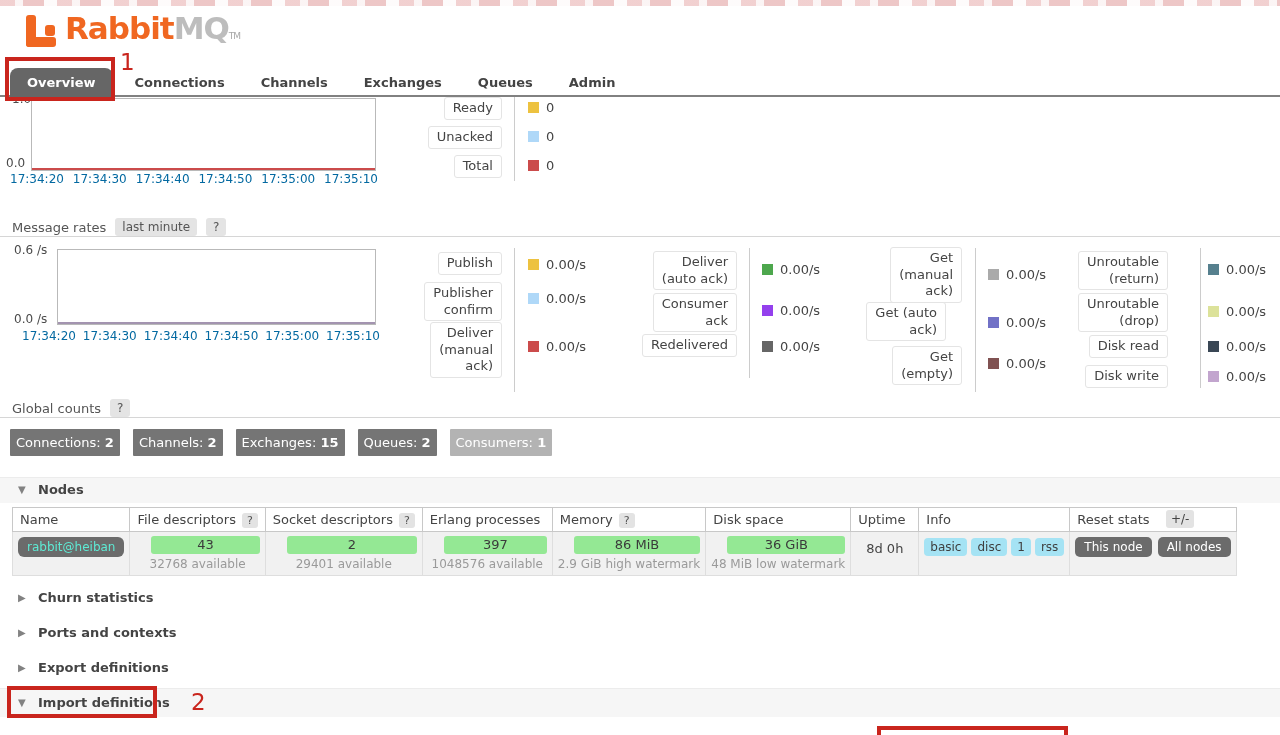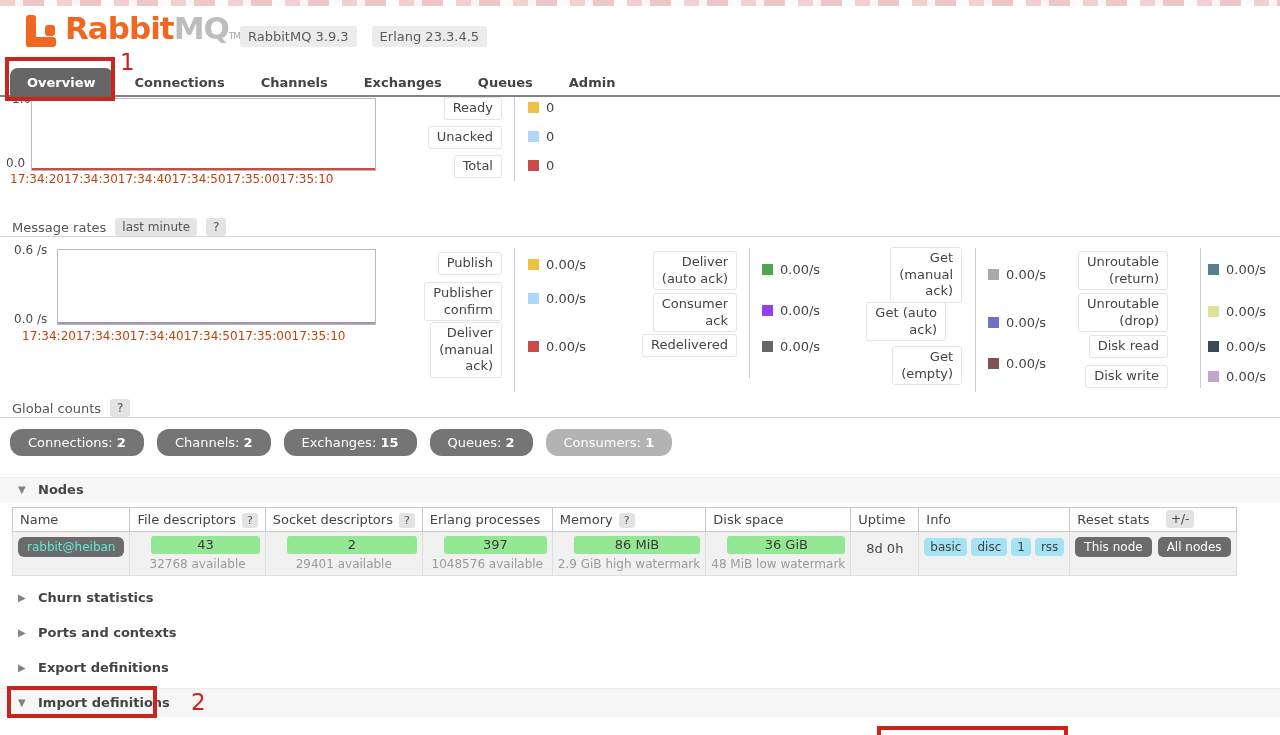--- a/index.html
+++ b/index.html
@@ -31,38 +31,38 @@
   .tab.active {
     background:#666; color:#fff; padding:0 17px; border-radius:8px 8px 0 0; margin-right:-14px;
   }
   
   .ann-box { position:absolute; border:4px solid #c9251d; background:transparent; z-index:20; }
   .ann-label { position:absolute; color:#c9251d; font-size:23px; line-height:24px; z-index:20; font-family:"DejaVu Sans",sans-serif; }
   
   .chart-ylabel { position:absolute; font-size:12px; color:#4a4a4a; }
   .chart-box { position:absolute; border:1px solid #b9b9b9; background:#fff; }
   .chart-baseline { position:absolute; left:0; right:0; bottom:0; height:2px; }
-  .xticks { position:absolute; display:flex; justify-content:flex-start; font-size:12px; color:#c2410c; white-space:nowrap; }
+  .xticks { position:absolute; display:flex; justify-content:space-between; font-size:12px; color:#0369a1; white-space:nowrap; }
   .v-divider { position:absolute; width:1px; background:#ccc; }
   
   .leg-label {
     position:absolute; background:#fff; border:1px solid #e4e4e4; border-radius:3px;
     padding:2px 8px; font-size:13px; color:#444; text-align:right; line-height:1.28;
     white-space:pre-line; cursor:pointer;
   }
   .leg-val { position:absolute; display:flex; align-items:center; gap:7px; font-size:13px; color:#444; }
   .swatch { width:11px; height:11px; display:inline-block; }
   
   .rule-head { position:absolute; display:flex; align-items:center; gap:9px; font-size:13px; color:#555; }
   .hbadge { background:#e4e4e4; color:#555; font-size:12px; padding:2px 7px; border-radius:3px; cursor:pointer; }
   .hrule { position:absolute; left:0; width:1280px; height:1px; background:#d6d6d6; }
   
   .gc-row { position:absolute; left:10px; top:429px; display:flex; gap:13px; }
   .gc-btn {
-    background:#757575; color:#fff; font-size:13px; padding:6px 18px; border-radius:12px;
+    background:#757575; color:#fff; font-size:13px; padding:6px 6px; border-radius:1px;
     white-space:nowrap; cursor:pointer;
   }
   .gc-btn b { font-weight:bold; }
   .gc-btn.muted { background:#b3b3b3; }
   
   .sec-strip { position:absolute; left:0; width:1280px; background:#f6f6f6; border-top:1px solid #ececec; }
   .sec-head { position:absolute; left:18px; display:flex; align-items:center; gap:9px; cursor:pointer; z-index:2; }
   .sec-tri { color:#828282; font-size:10px; width:11px; }
   .sec-title { font-size:13px; font-weight:bold; color:#444; }
   
@@ -90,24 +90,20 @@
 
   <div class="top-artifact"></div>
 
   <div class="logo">
     <svg width="34" height="36" viewBox="0 0 34 36">
       <rect x="1" y="2" width="10" height="32" rx="3" fill="#f06721"></rect>
       <rect x="1" y="24" width="30" height="10" rx="3" fill="#f06721"></rect>
       <rect x="20" y="12" width="10" height="11" rx="3" fill="#f06721"></rect>
     </svg>
     <div class="wordmark"><span class="wm-orange">Rabbit</span><span class="wm-grey">MQ</span><span class="wm-tm">TM</span></div>
-  </div>
-  <div class="version-badges">
-    <span class="vbadge">RabbitMQ 3.9.3</span>
-    <span class="vbadge">Erlang 23.3.4.5</span>
   </div>
 
   <div class="tabbar-line"></div>
   <div class="nav">
     <div class="tab active">Overview</div>
     <div class="tab">Connections</div>
     <div class="tab">Channels</div>
     <div class="tab">Exchanges</div>
     <div class="tab">Queues</div>
     <div class="tab">Admin</div>

